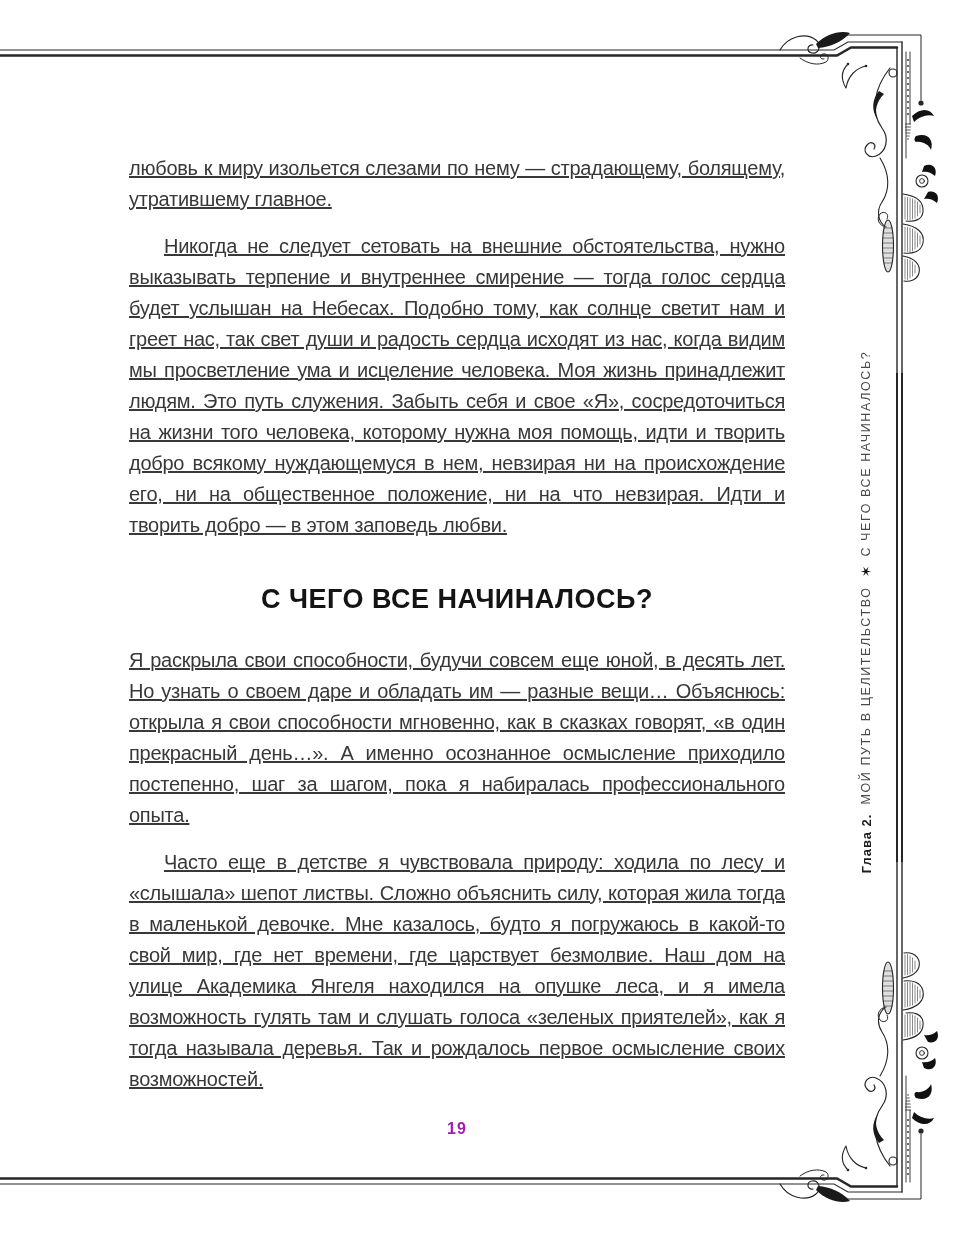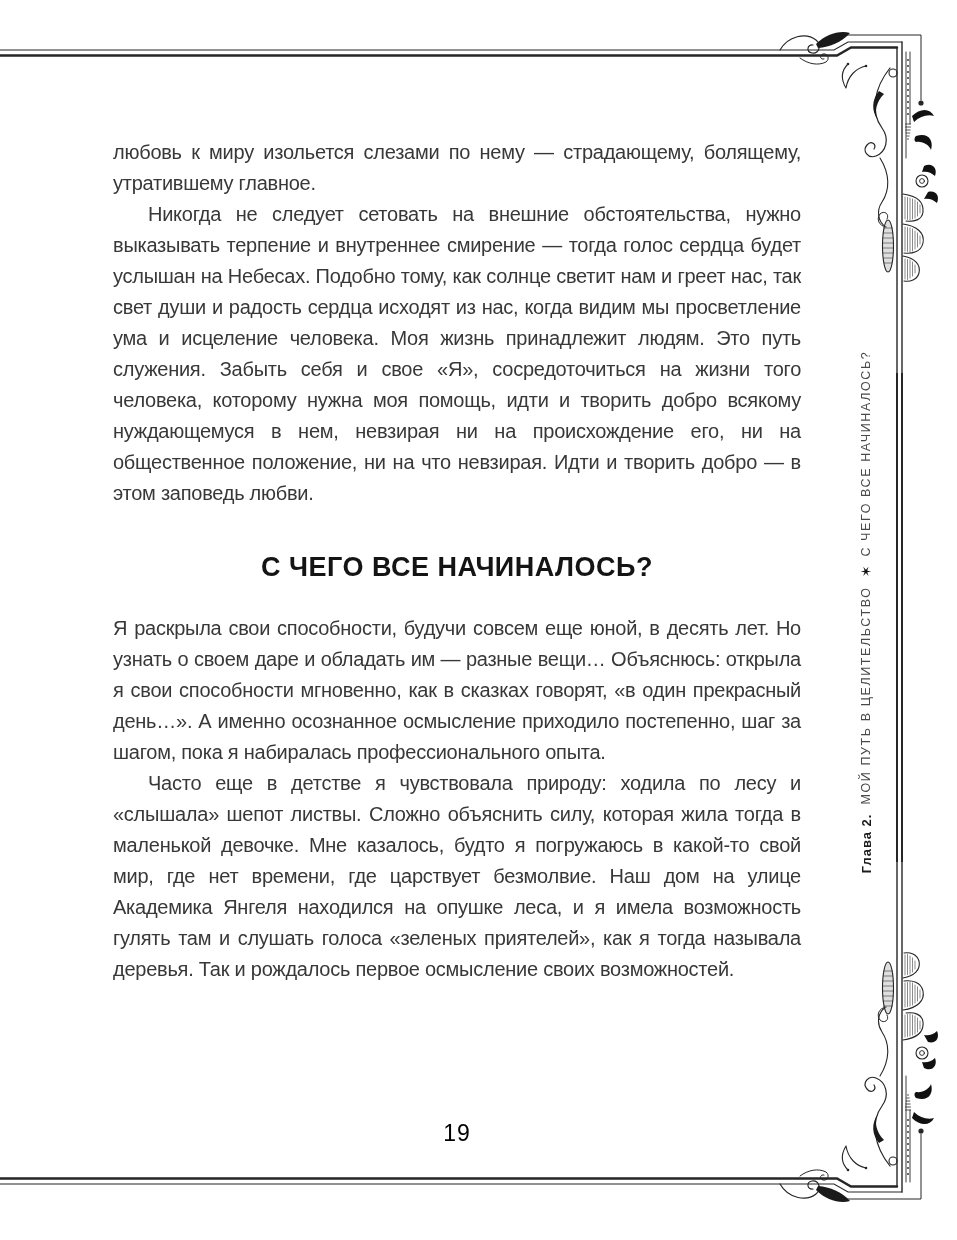--- a/index.html
+++ b/index.html
@@ -11,29 +11,29 @@
   .frame-svg.top{top:28px;}
   .frame-svg.bottom{top:861px;transform:scaleY(-1);}
   .v-rule{position:absolute;background:#262626;width:1.4px;top:373px;height:489px;}
   .v-rule.inner{left:896.3px;}
   .v-rule.outer{left:901.3px;}
 
   
   .text-col{position:absolute;left:113px;top:137px;width:688px;
             font-size:20px;line-height:31px;letter-spacing:-0.25px;
             text-align:justify;color:#383838;}
-  .para{margin:0;}
+  .para{margin:16px;text-decoration:underline;}
   .para.indent{text-indent:35px;}
   .section-heading{font-size:27px;line-height:38px;font-weight:bold;color:#141414;
                    text-align:center;letter-spacing:0.5px;margin:39px 0 27px 0;
                    text-indent:0;}
 
   
   .page-number{position:absolute;left:113px;top:1120px;width:688px;text-align:center;
-               font-size:23px;font-weight:normal;color:#000000;letter-spacing:1px;}
+               font-size:16px;font-weight:bold;color:#a21caf;letter-spacing:1px;}
 
   
   .sidebar{position:absolute;left:566px;top:597px;width:600px;height:30px;
            display:flex;align-items:center;justify-content:center;gap:9px;
            transform:rotate(-90deg);white-space:nowrap;
            font-size:12.5px;letter-spacing:1.6px;color:#4a4a4a;}
   .sidebar .chapter-label{font-weight:bold;color:#1c1c1c;letter-spacing:1px;font-size:13px;}
   .sidebar .star{color:#111;font-size:14px;letter-spacing:0;}
 </style>
 </head>

